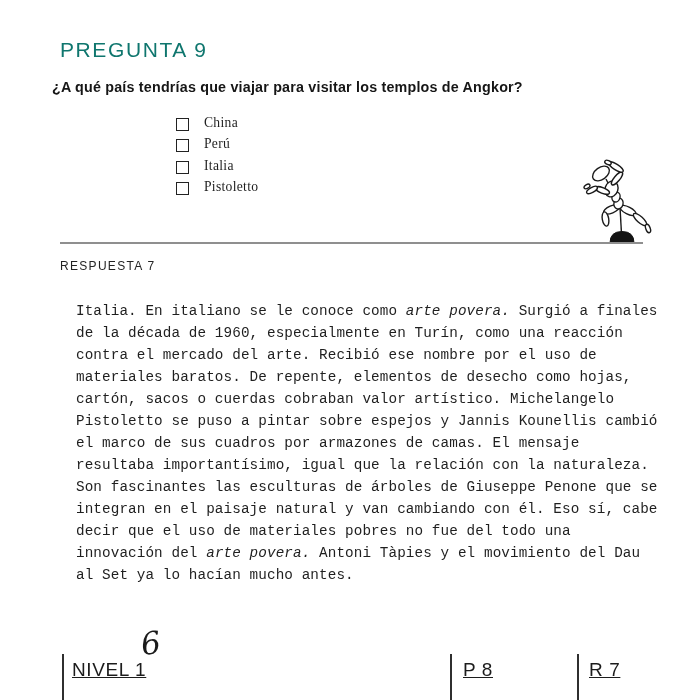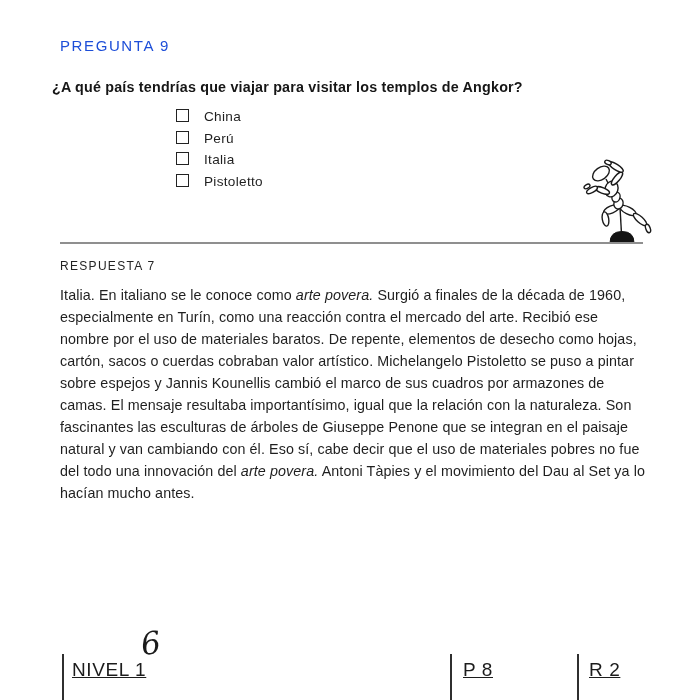--- a/index.html
+++ b/index.html
@@ -6,34 +6,35 @@
   #page{
     position:relative;
     width:700px;height:700px;
     background:#ffffff;
     font-family:"Liberation Sans", sans-serif;
     color:#1f1f1f;
     overflow:hidden;
   }
   .question-title{
     position:absolute;left:60px;top:38px;
-    font-size:15px;font-weight:400;letter-spacing:1.6px;
-    color:#1d4ed8;line-height:1.1;
+    font-size:21px;font-weight:400;letter-spacing:1.6px;
+    color:#0f766e;line-height:1.1;
   }
   .question-text{
     position:absolute;left:52px;top:79px;
     font-size:14.3px;font-weight:700;letter-spacing:0.2px;
     color:#161616;line-height:1.2;
   }
   .options{
     position:absolute;left:176px;top:109px;
   }
   .option-row{
-    display:flex;align-items:flex-start;
+    display:flex;align-items:flex-end;
     height:21.5px;
+    font-family:Liberation Serif, serif;
   }
   .option-box{
     width:11px;height:11px;
     border:1.6px solid #222222;
     background:#ffffff;
     margin-right:15px;
     flex:0 0 auto;
   }
   .option-label{
     font-size:13.6px;letter-spacing:0.3px;color:#1f1f1f;
@@ -48,21 +49,21 @@
   }
   .answer-title{
     position:absolute;left:60px;top:259px;
     font-size:12px;font-weight:400;letter-spacing:1.3px;
     color:#242424;
   }
   .answer-body{
     position:absolute;left:60px;top:284px;
     width:586px;
     font-size:14.3px;line-height:22px;letter-spacing:0.1px;
-    color:#1f1f1f;margin:0;
+    color:#1f1f1f;margin:16px;font-family:Liberation Mono, monospace;
   }
   .answer-body .it{font-style:italic;}
   .footer-bar{
     position:absolute;top:654px;height:46px;width:1.5px;
     background:#2f2f2f;
   }
   .footer-label{
     position:absolute;top:659px;
     font-size:19px;letter-spacing:0.6px;color:#1c1c1c;text-decoration:underline;
   }
@@ -148,15 +149,15 @@
 
   <div class="footer-bar" id="bar-level"></div>
   <div class="footer-label" id="label-level">NIVEL 1</div>
 
   <div class="handwritten">6</div>
 
   <div class="footer-bar" id="bar-page"></div>
   <div class="footer-label" id="label-page">P 8</div>
 
   <div class="footer-bar" id="bar-answer"></div>
-  <div class="footer-label" id="label-answer">R 2</div>
+  <div class="footer-label" id="label-answer">R 7</div>
 
 </div>
 
 </body></html>

